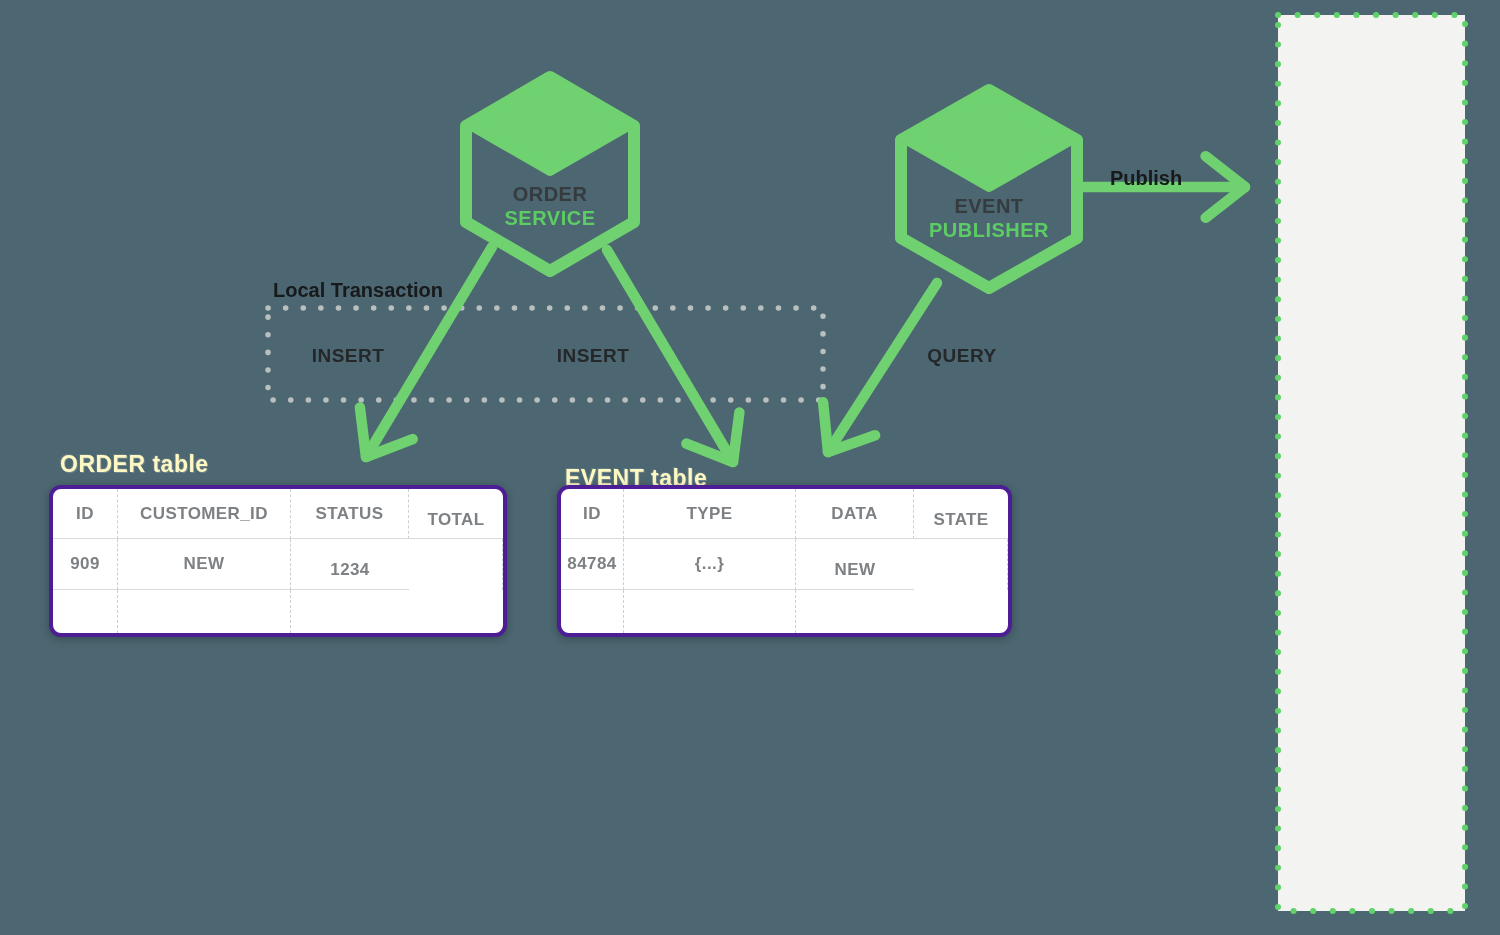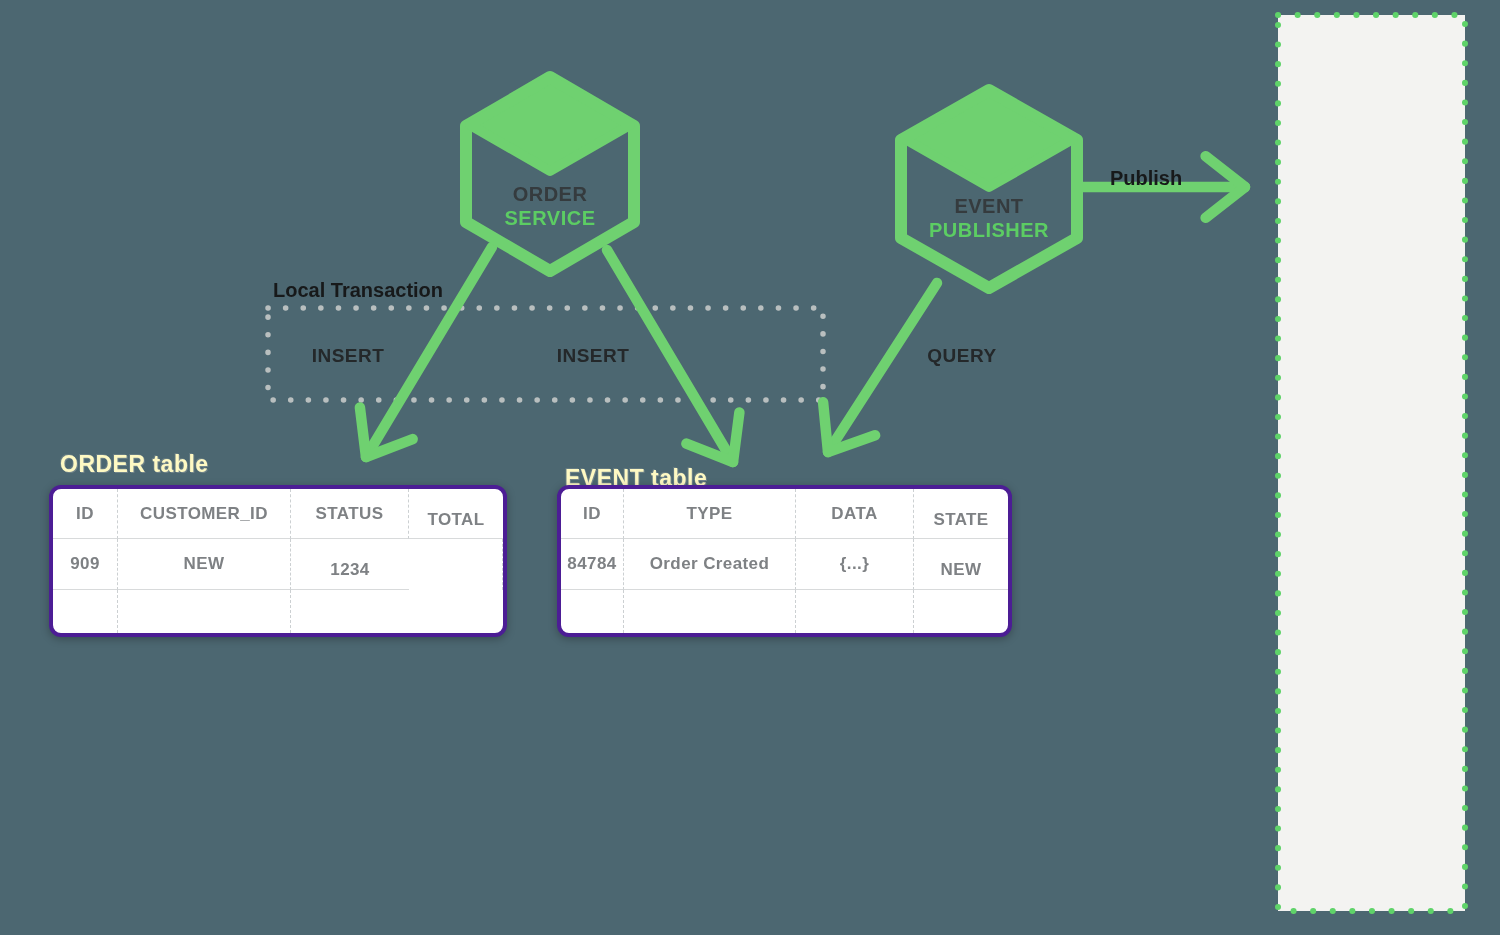--- a/index.html
+++ b/index.html
@@ -131,21 +131,20 @@
     <div class="cell lastcol lastrow"></div>
   </div>
 
   <div class="dbtable event-pos">
     <div class="cell">ID</div>
     <div class="cell">TYPE</div>
     <div class="cell">DATA</div>
     <div class="cell lastcol">STATE</div>
 
     <div class="cell">84784</div>
-    <div class="cell">Order Created</div>
     <div class="cell">{...}</div>
     <div class="cell lastcol">NEW</div>
 
     <div class="cell lastrow"></div>
     <div class="cell lastrow"></div>
     <div class="cell lastrow"></div>
     <div class="cell lastcol lastrow"></div>
   </div>
 
 

